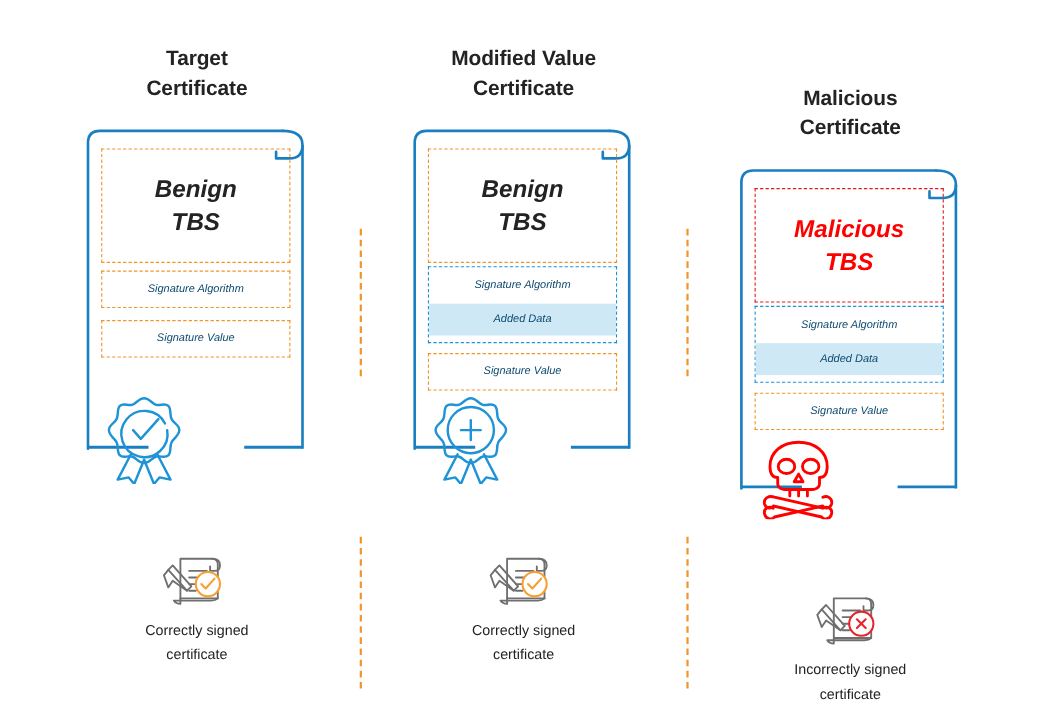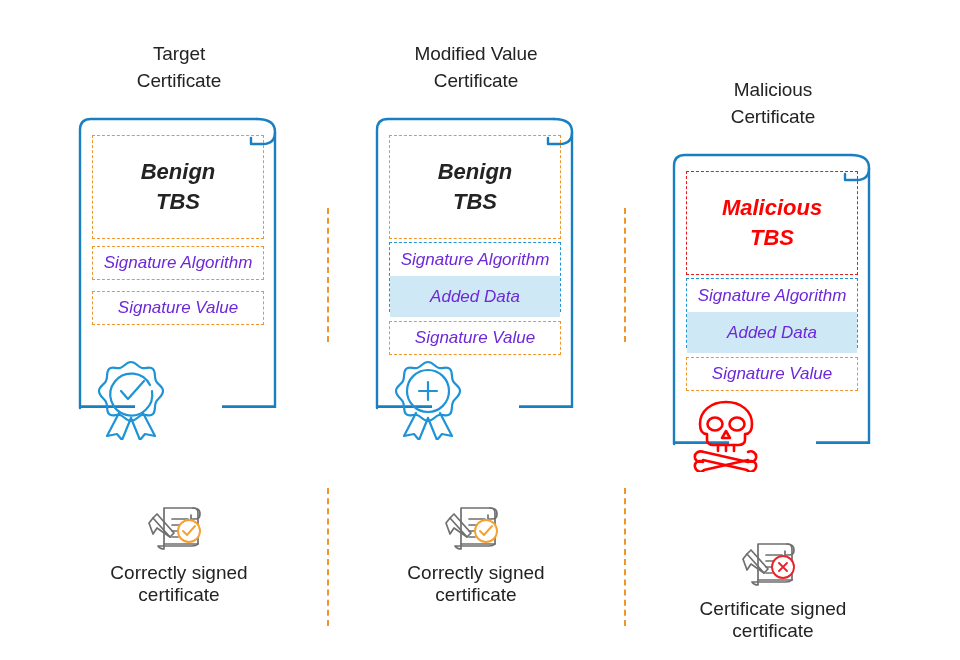--- a/index.html
+++ b/index.html
@@ -44,21 +44,21 @@
   .col-2 { left: 328px; }
   .col-3 { left: 625px; margin-top: 36px; }
 
   .col-title {
     position: absolute;
     top: 40px;
     left: 0;
     width: 296px;
     text-align: center;
     font-size: 19px;
-    font-weight: normal;
+    font-weight: bold;
     line-height: 27px;
     color: #232323;
     letter-spacing: -0.1px;
   }
   .col-title span { display: block; }
 
   
   .cert {
     position: absolute;
     top: 118px;
@@ -117,43 +117,43 @@
     width: 172px;
     height: 34px;
   }
   .sigval-box {
     left: 13px;
     top: 173px;
     width: 172px;
     height: 34px;
   }
   .field-label {
-    font-size: 17px;
-    color: #6d28d9;
+    font-size: 10px;
+    color: #0c4a6e;
     line-height: 16px;
   }
 
   
   .group-box {
     left: 13px;
     top: 124px;
     width: 172px;
     height: 70px;
     padding: 0;
     display: block;
   }
   .group-row {
     height: 33px;
     display: flex;
     align-items: center;
     justify-content: center;
   }
   .added-row {
     background: #cfe8f5;
-    height: 41px;
+    height: 29px;
   }
   .sigval-box-shift {
     left: 13px;
     top: 203px;
     width: 172px;
     height: 34px;
   }
 
   
   .seal {
@@ -177,21 +177,21 @@
     left: 113px;
     width: 68px;
     height: 56px;
   }
   .status-caption {
     position: absolute;
     top: 562px;
     left: 0;
     width: 296px;
     text-align: center;
-    font-size: 19px;
+    font-size: 13px;
     line-height: 22px;
     color: #232323;
   }
   .status-caption span { display: block; }
 </style>
 </head>
 <body>
 
 <div id="canvas">
 
@@ -393,18 +393,18 @@
         <path d="M9,18 L13,14 L30,33 L26,37 Z"></path>
         <path d="M9,18 L5,23 L9,34 L13,28 L26,37"></path>
       </g>
       <g fill="none" stroke="#e8242b" stroke-width="1.9" stroke-linecap="round" stroke-linejoin="round">
         <circle cx="45" cy="31" r="11" fill="#ffffff"></circle>
         <path d="M41,27 L49,35 M49,27 L41,35"></path>
       </g>
     </svg>
 
     <div class="status-caption">
-      <span>Certificate signed</span>
+      <span>Incorrectly signed</span>
       <span>certificate</span>
     </div>
   </div>
 
 </div>
 
 </body></html>

